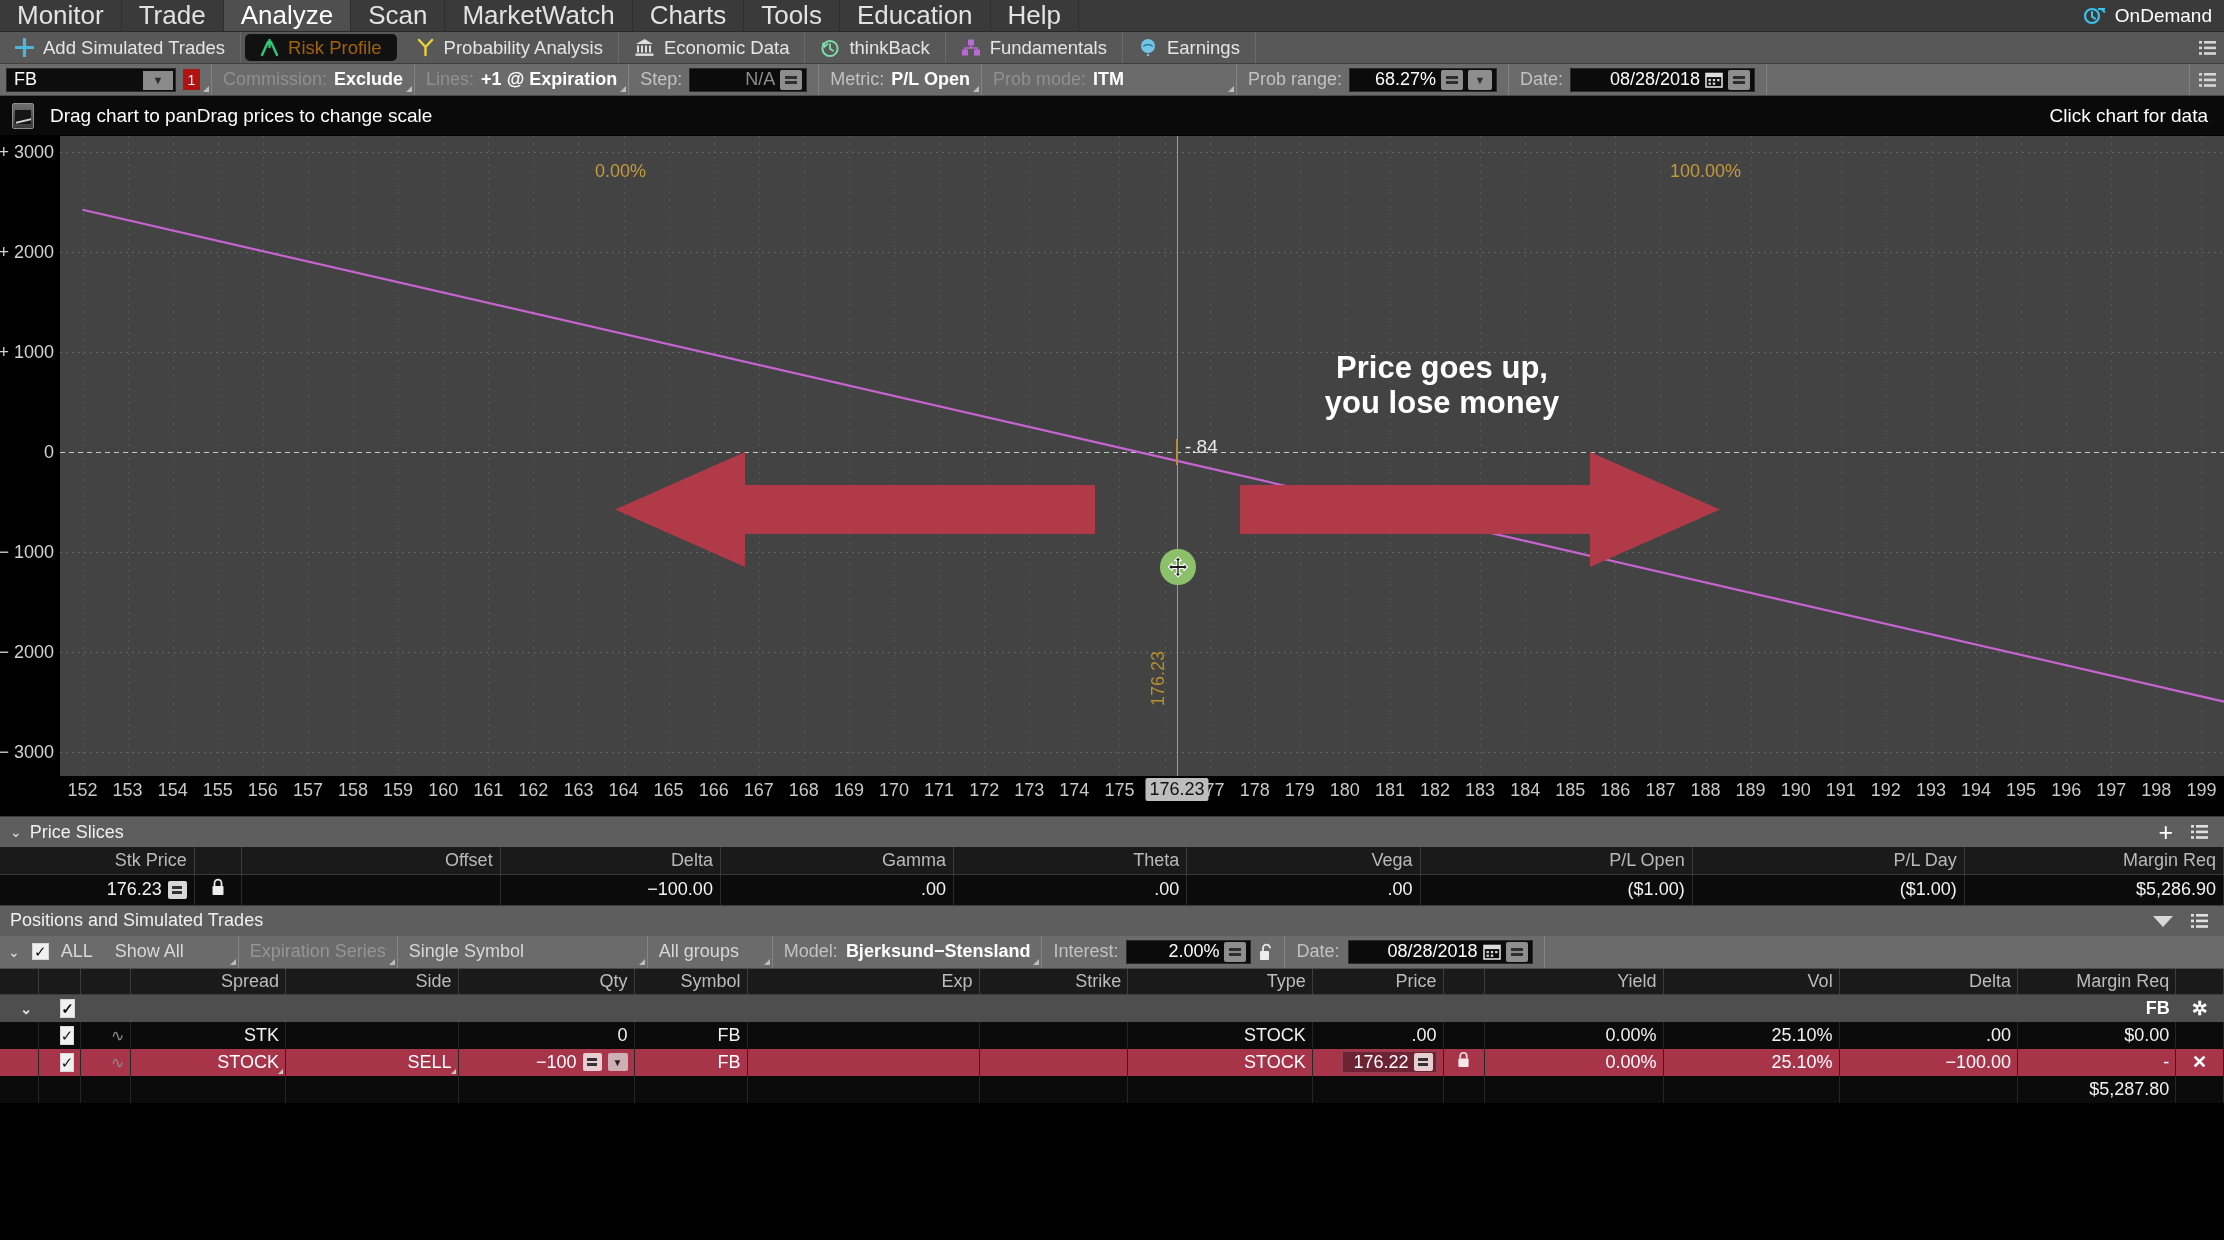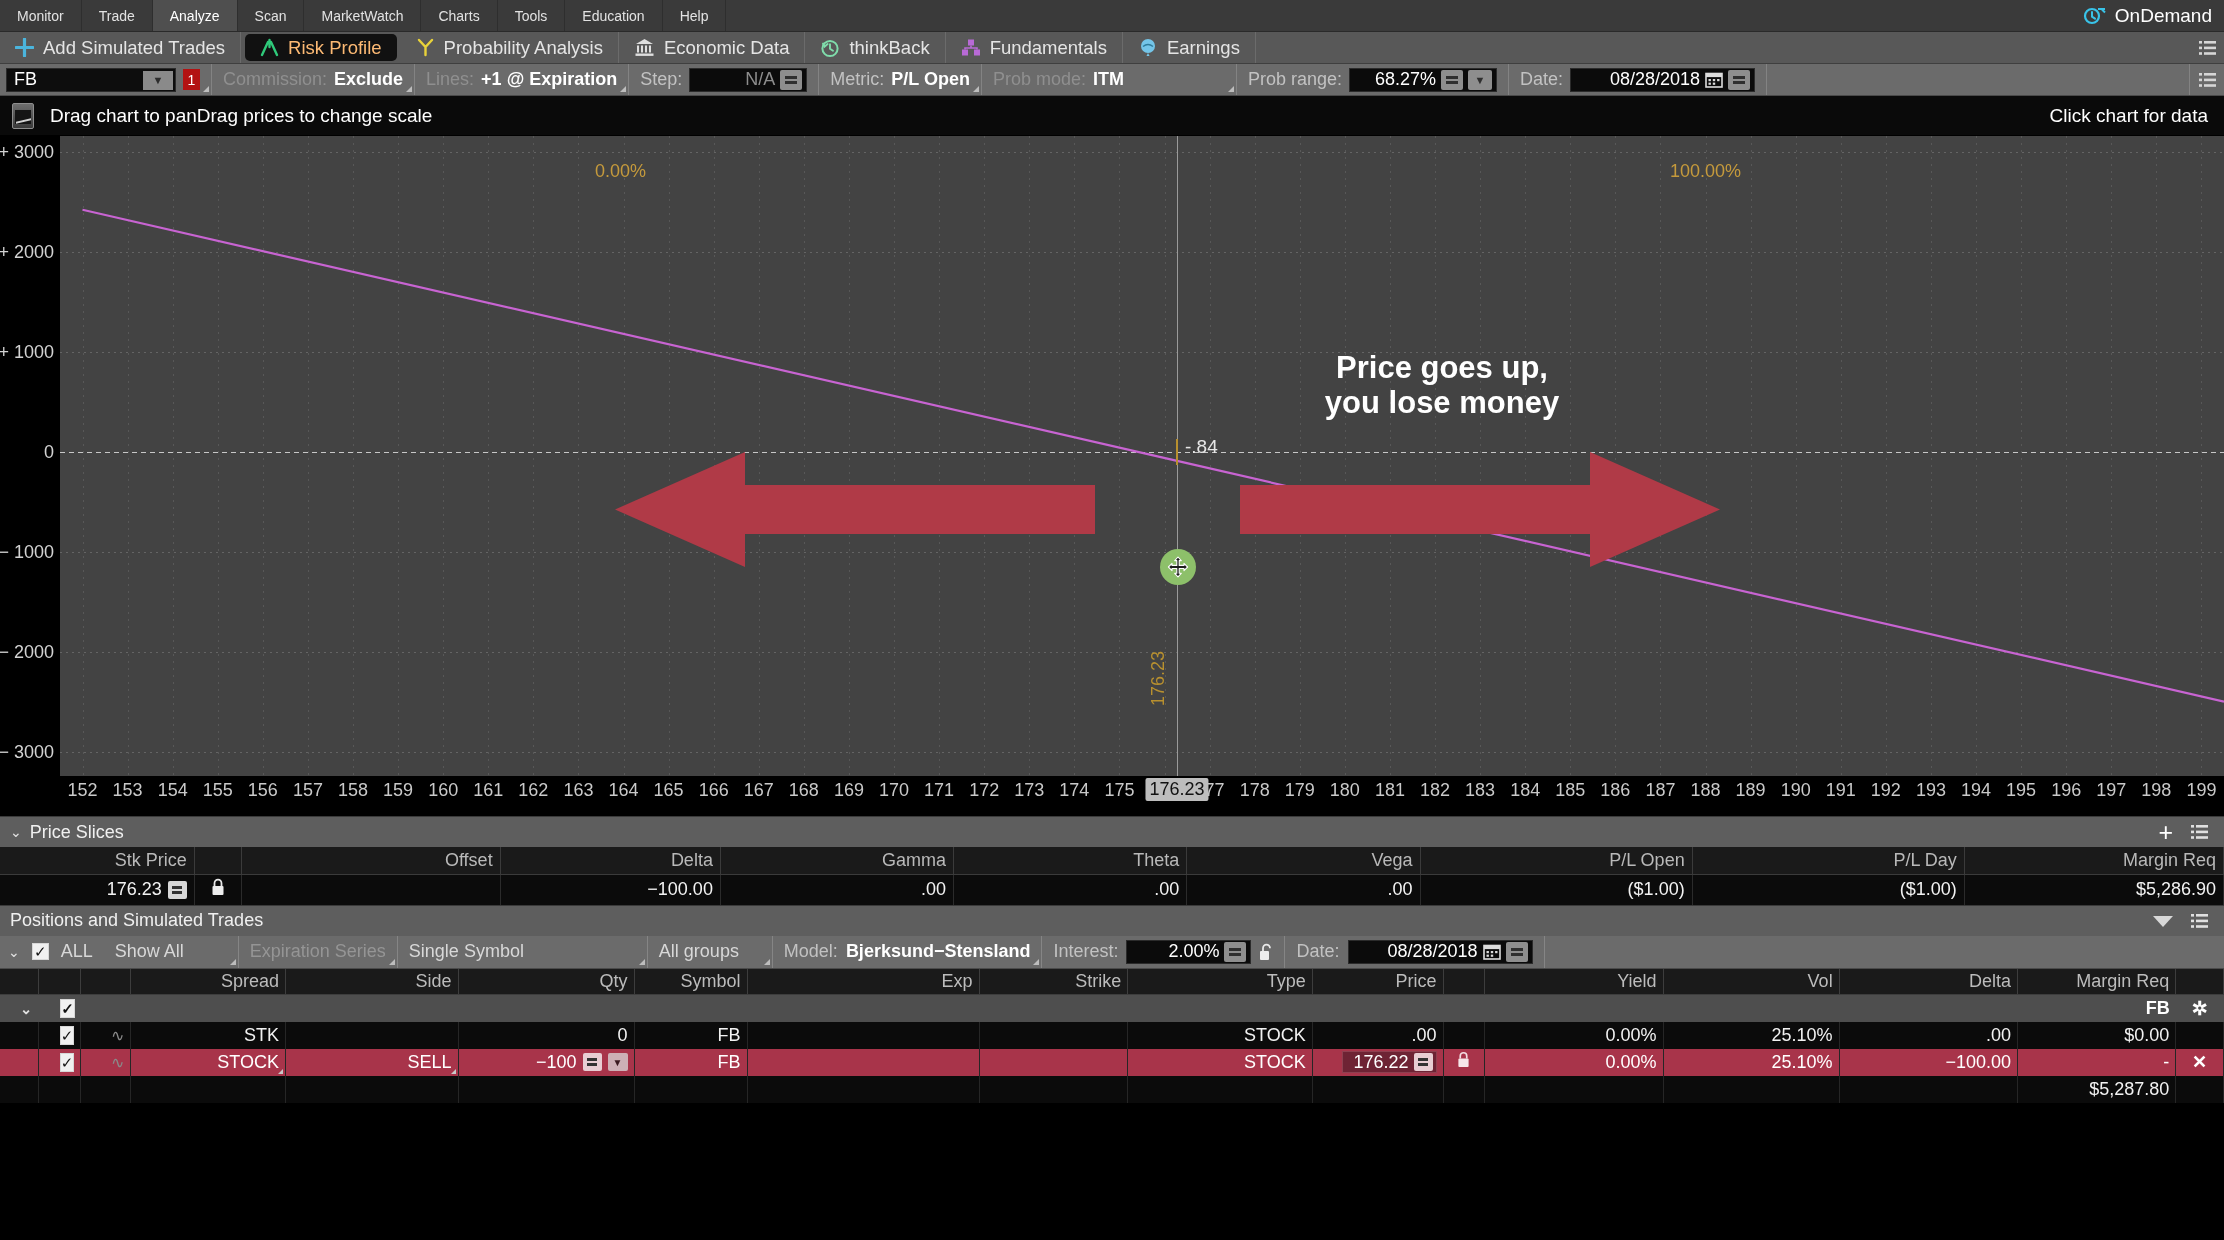--- a/index.html
+++ b/index.html
@@ -16,21 +16,21 @@
   
   .menubar {
     height: 32px; background: #3a3a3a;
     display: flex; align-items: stretch;
     border-bottom: 1px solid #2a2a2a;
     position: relative;
   }
   .menu-item {
     display: flex; align-items: center;
     padding: 0 17px;
-    font-size: 14px; color: #e2e2e2;
+    font-size: 26px; color: #e2e2e2;
     border-right: 1px solid #2e2e2e;
     cursor: default;
   }
   .menu-item.active { background: #4f4f4f; color: #ffffff; }
   .menubar-spacer { flex: 1; border-right: none; }
   .ondemand {
     display: flex; align-items: center; gap: 8px;
     padding: 0 12px 0 10px; font-size: 19px; color: #ffffff;
   }
   .ondemand-icon { color: #39c3e8; font-size: 21px; line-height: 1; }
@@ -41,21 +41,21 @@
     display: flex; align-items: stretch;
     border-bottom: 1px solid #3f3f3f;
   }
   .subtab {
     display: flex; align-items: center; gap: 9px;
     padding: 0 15px; font-size: 18.5px; color: #e5e5e5;
     border-right: 1px solid #6b6b6b; cursor: default; white-space: nowrap;
   }
   .subtab.selected {
     background: #111111; border-radius: 5px; margin: 2px 4px;
-    border-right: none; color: #fdba74;
+    border-right: none; color: #a16207;
   }
   .subtab-tail { flex: 1; border-right: none; }
   .hamb {
     width: 34px; display: flex; align-items: center; justify-content: center;
     color: #d6d6d6; font-size: 17px;
   }
   .ic { display: inline-block; line-height: 0; }
 
   
   .toolbar {

